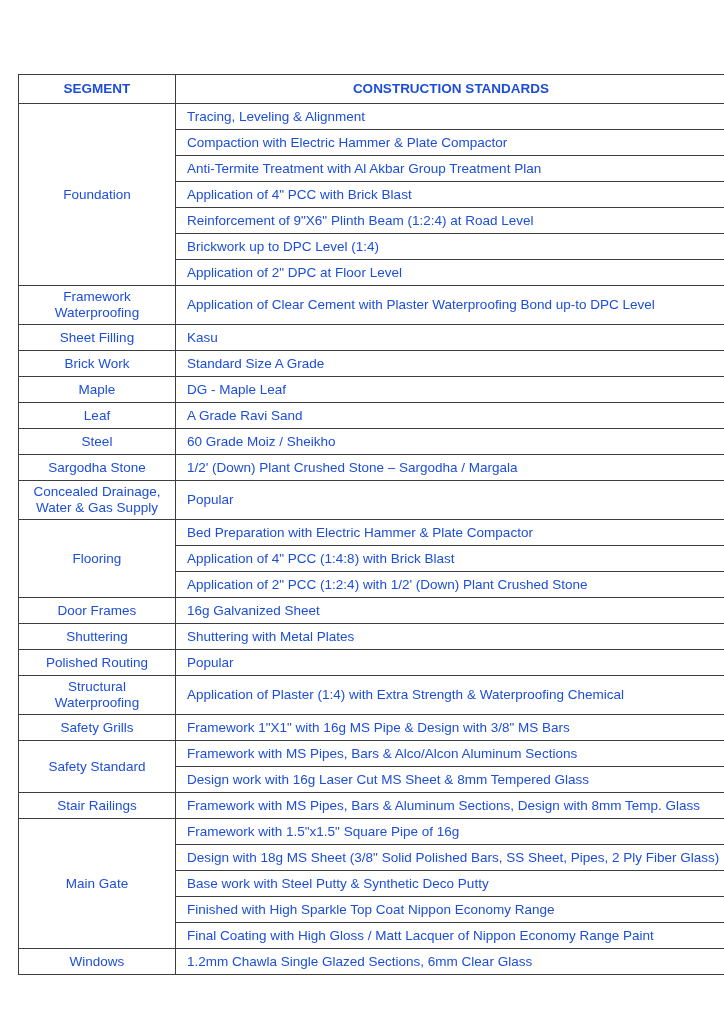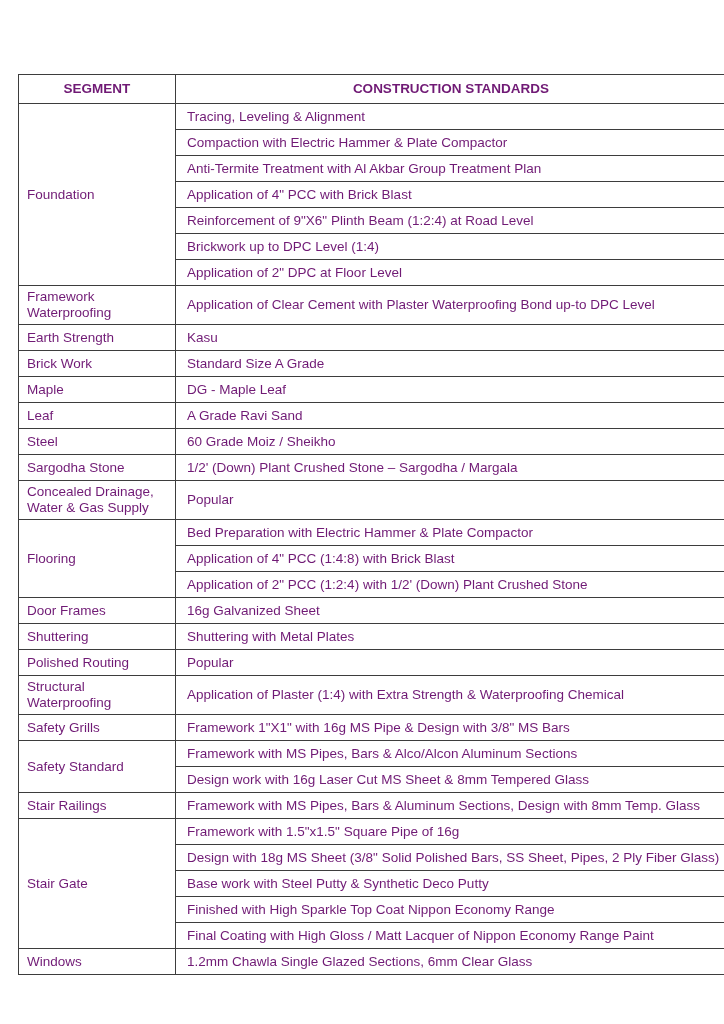--- a/index.html
+++ b/index.html
@@ -26,33 +26,34 @@
     top: 74px;
     width: 690px;
     border-collapse: collapse;
     table-layout: fixed;
   }
   table.std-table th,
   table.std-table td {
     border: 1.5px solid #3d3d3d;
     font-size: 13.5px;
     line-height: 16px;
-    color: #701a75;
+    color: #1d4ed8;
     background: #ffffff;
     overflow: hidden;
   }
   table.std-table th {
     font-weight: bold;
     text-align: center;
     height: 24px;
     padding: 2px 4px;
   }
   th.col-segment { width: 148px; }
   th.col-standards { width: 542px; }
   td.seg {
+    text-align: center;
     vertical-align: middle;
     padding: 3px 8px;
   }
   td.std {
     text-align: left;
     vertical-align: middle;
     padding: 4px 11px;
     height: 17px;
     white-space: nowrap;
   }
@@ -89,21 +90,21 @@
           <td class="std">Brickwork up to DPC Level (1:4)</td>
         </tr>
         <tr>
           <td class="std">Application of 2" DPC at Floor Level</td>
         </tr>
         <tr>
           <td class="seg" rowspan="1">Framework Waterproofing</td>
           <td class="std">Application of Clear Cement with Plaster Waterproofing Bond up-to DPC Level</td>
         </tr>
         <tr>
-          <td class="seg" rowspan="1">Earth Strength</td>
+          <td class="seg" rowspan="1">Sheet Filling</td>
           <td class="std">Kasu</td>
         </tr>
         <tr>
           <td class="seg" rowspan="1">Brick Work</td>
           <td class="std">Standard Size A Grade</td>
         </tr>
         <tr>
           <td class="seg" rowspan="1">Maple</td>
           <td class="std">DG - Maple Leaf</td>
         </tr>
@@ -158,21 +159,21 @@
           <td class="std">Framework with MS Pipes, Bars &amp; Alco/Alcon Aluminum Sections</td>
         </tr>
         <tr>
           <td class="std">Design work with 16g Laser Cut MS Sheet &amp; 8mm Tempered Glass</td>
         </tr>
         <tr>
           <td class="seg" rowspan="1">Stair Railings</td>
           <td class="std">Framework with MS Pipes, Bars &amp; Aluminum Sections, Design with 8mm Temp. Glass</td>
         </tr>
         <tr>
-          <td class="seg" rowspan="5">Stair Gate</td>
+          <td class="seg" rowspan="5">Main Gate</td>
           <td class="std">Framework with 1.5"x1.5" Square Pipe of 16g</td>
         </tr>
         <tr>
           <td class="std">Design with 18g MS Sheet (3/8" Solid Polished Bars, SS Sheet, Pipes, 2 Ply Fiber Glass)</td>
         </tr>
         <tr>
           <td class="std">Base work with Steel Putty &amp; Synthetic Deco Putty</td>
         </tr>
         <tr>
           <td class="std">Finished with High Sparkle Top Coat Nippon Economy Range</td>

